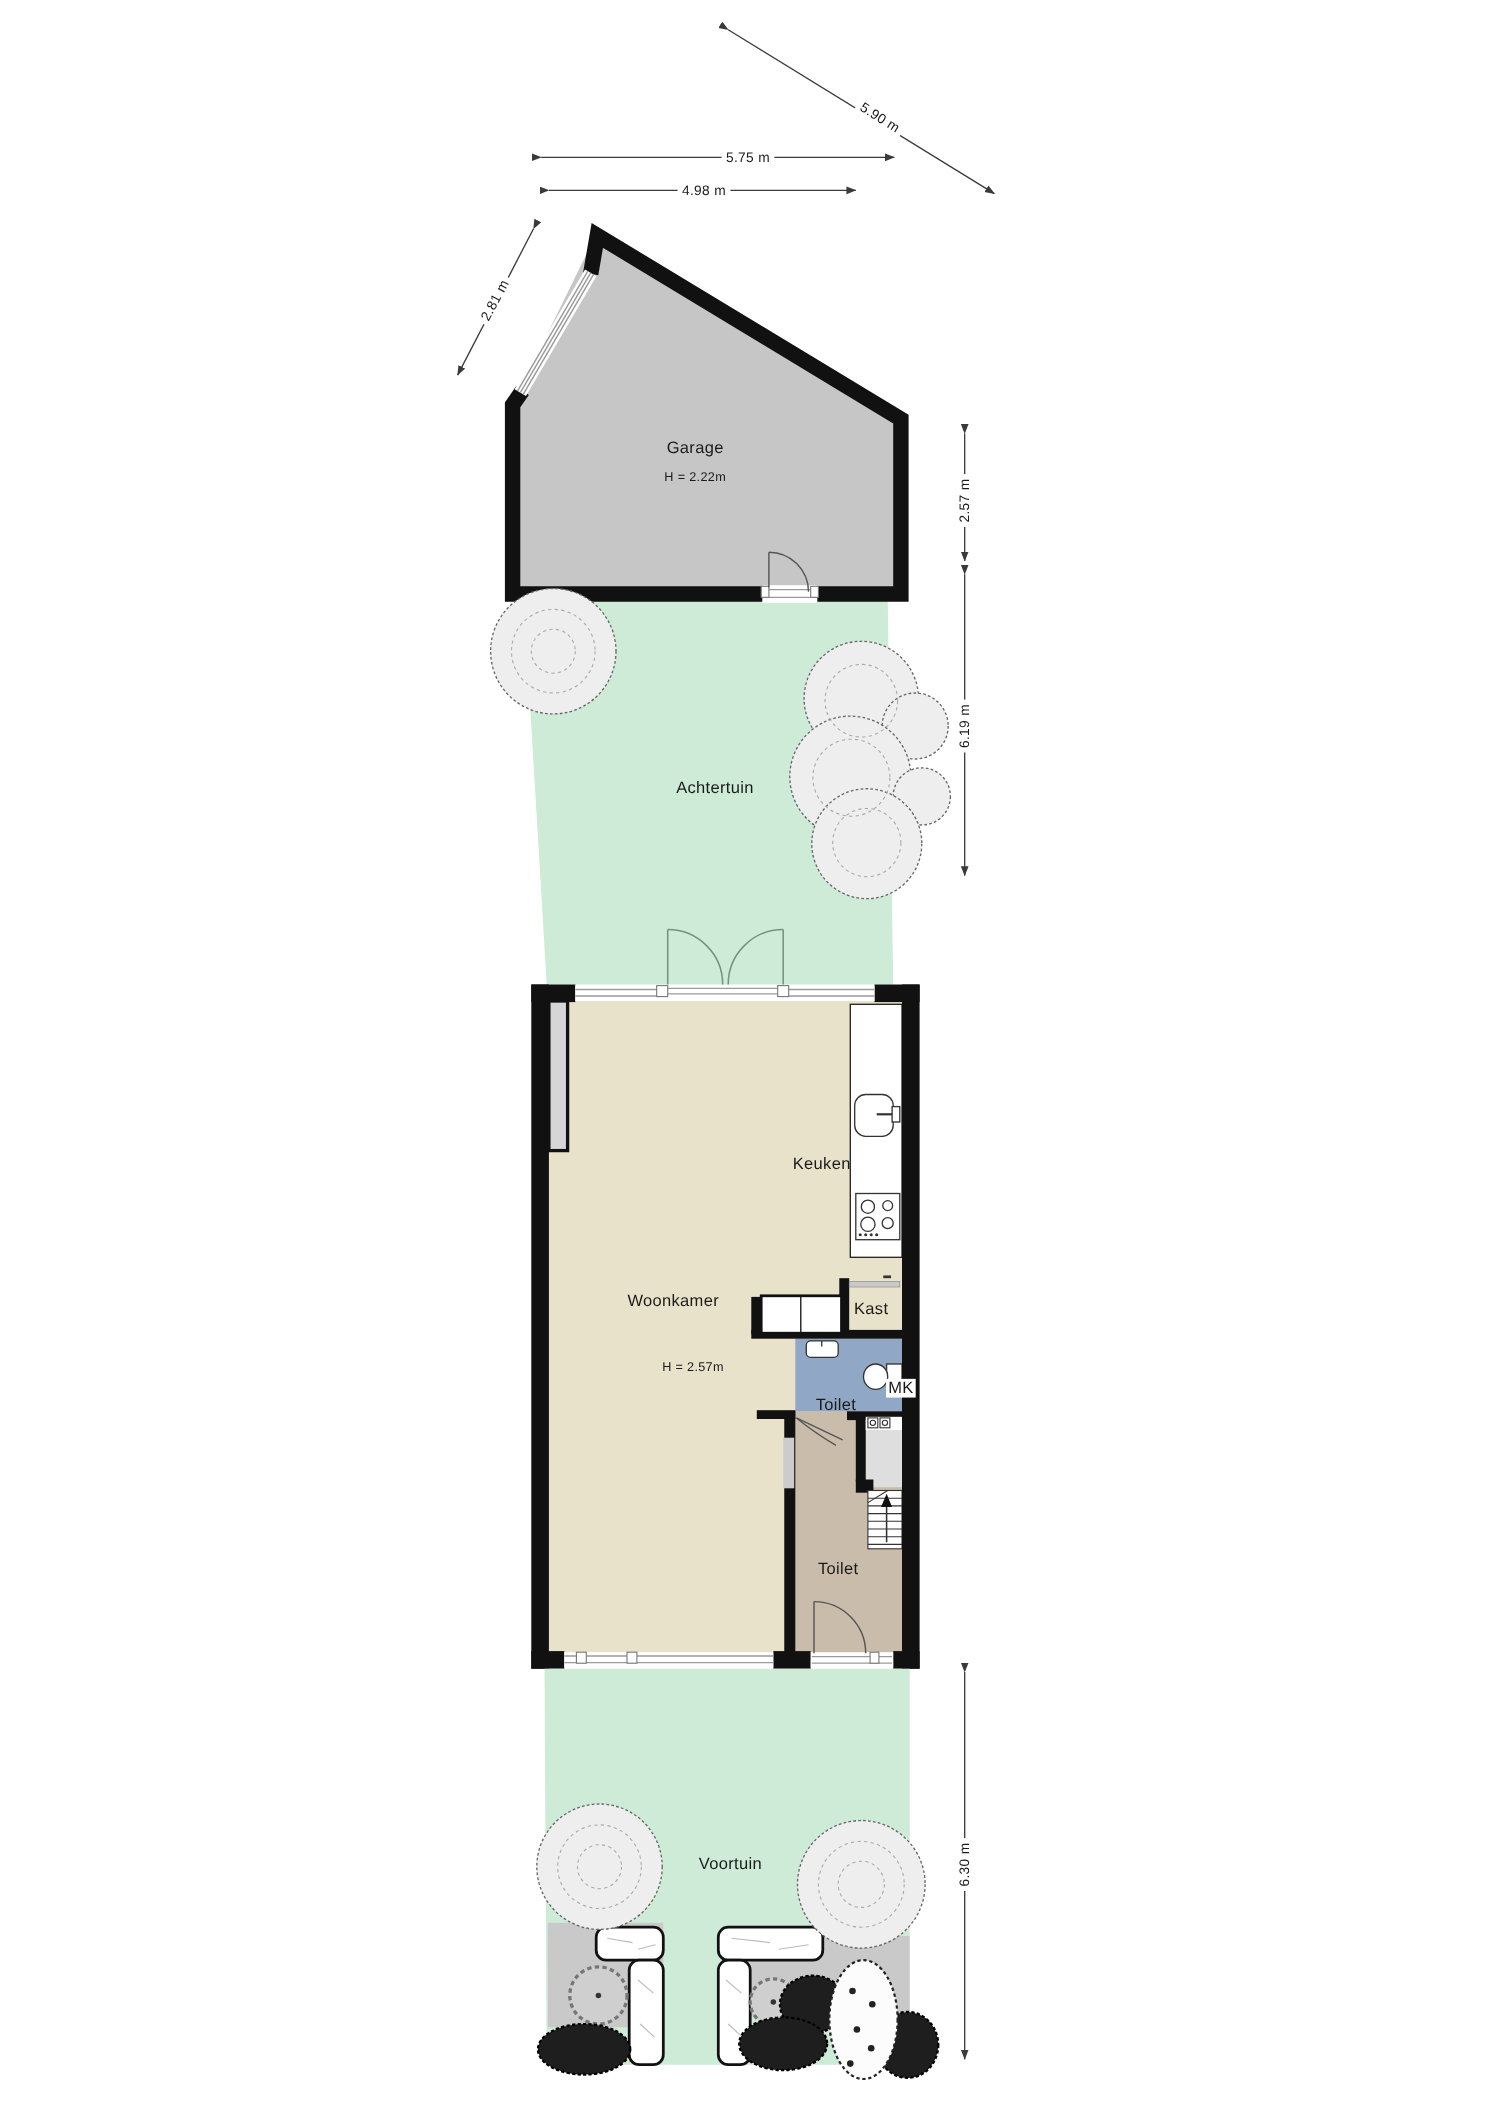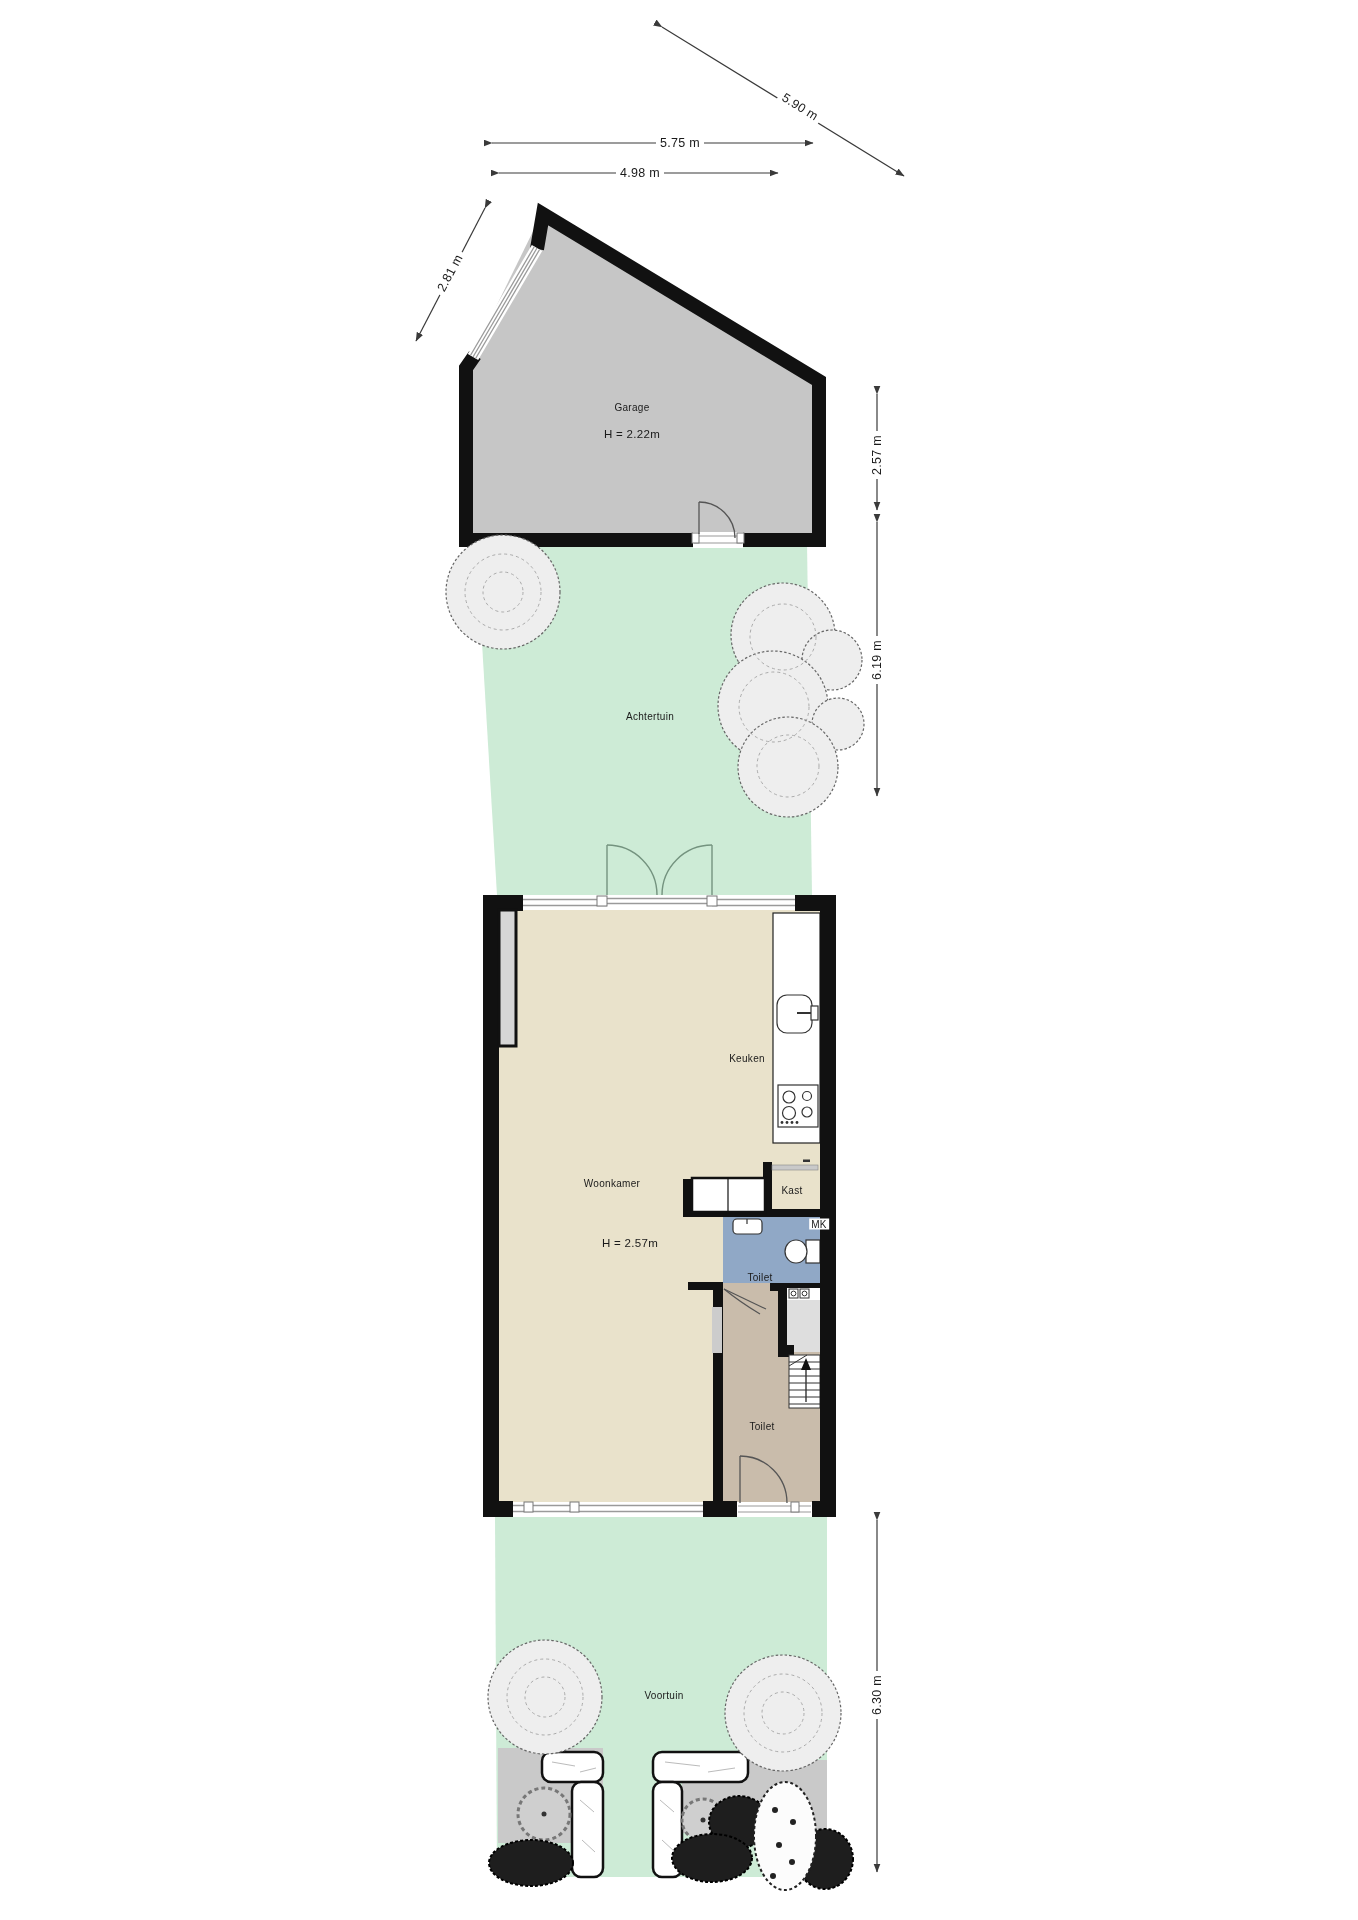--- a/index.html
+++ b/index.html
@@ -1,20 +1,20 @@
 <!DOCTYPE html>
 <html><head>
 <meta charset="utf-8">
 <style>
   html,body{margin:0;padding:0;background:#ffffff;}
   #canvas{position:relative;width:1358px;height:1920px;background:#ffffff;overflow:hidden;
           font-family:"Liberation Sans", sans-serif;}
   #plan-svg{position:absolute;left:0;top:0;}
   .lbl{position:absolute;transform:translate(-50%,-50%);white-space:nowrap;
-       color:#1a1a1a;font-size:10px;letter-spacing:.3px;}
+       color:#1a1a1a;font-size:15px;letter-spacing:.3px;}
   .lbl.small{font-size:11.5px;}
   .lbl.dim{font-size:12.5px;background:#ffffff;padding:0 4px;}
   .lbl.rot32{transform:translate(-50%,-50%) rotate(32deg);}
   .lbl.rotm62{transform:translate(-50%,-50%) rotate(-62deg);}
   .lbl.rotm90{transform:translate(-50%,-50%) rotate(-90deg);}
   .lbl.onwall{background:#ffffff;padding:0 2px;}
 </style>
 </head>
 <body>
 
@@ -289,17 +289,17 @@
 <div class="lbl dim rotm90" style="left:877px;top:1695px;">6.30 m</div>
 
 <div class="lbl" style="left:632px;top:407px;">Garage</div>
 <div class="lbl small" style="left:632px;top:434px;">H = 2.22m</div>
 <div class="lbl" style="left:650px;top:716px;">Achtertuin</div>
 <div class="lbl" style="left:612px;top:1183px;">Woonkamer</div>
 <div class="lbl small" style="left:609px;top:1243px;margin-left:21px;">H = 2.57m</div>
 <div class="lbl" style="left:747px;top:1058px;text-align:right;">Keuken</div>
 <div class="lbl" style="left:792px;top:1190px;">Kast</div>
 <div class="lbl" style="left:760px;top:1250px;margin-top:27px;">Toilet</div>
-<div class="lbl onwall" style="left:819px;top:1224px;text-align:center;">MK</div>
+<div class="lbl onwall" style="left:819px;top:1262px;text-align:center;">MK</div>
 <div class="lbl" style="left:762px;top:1426px;">Toilet</div>
 <div class="lbl" style="left:664px;top:1695px;">Voortuin</div>
 
 </div>
 
 </body></html>

